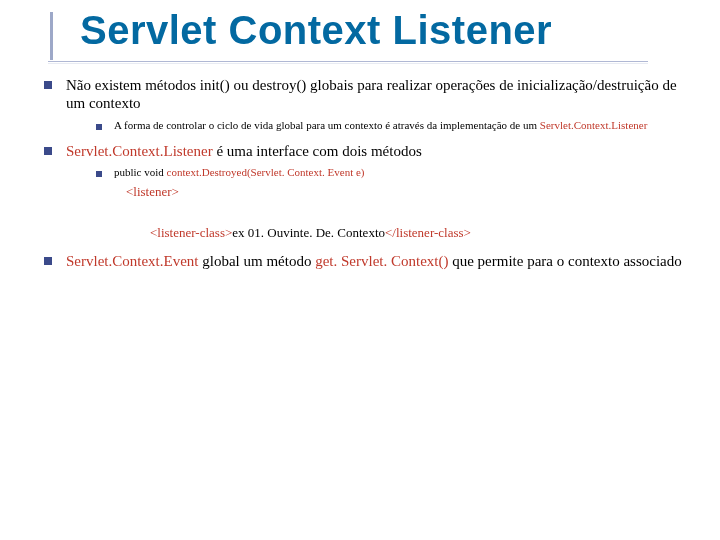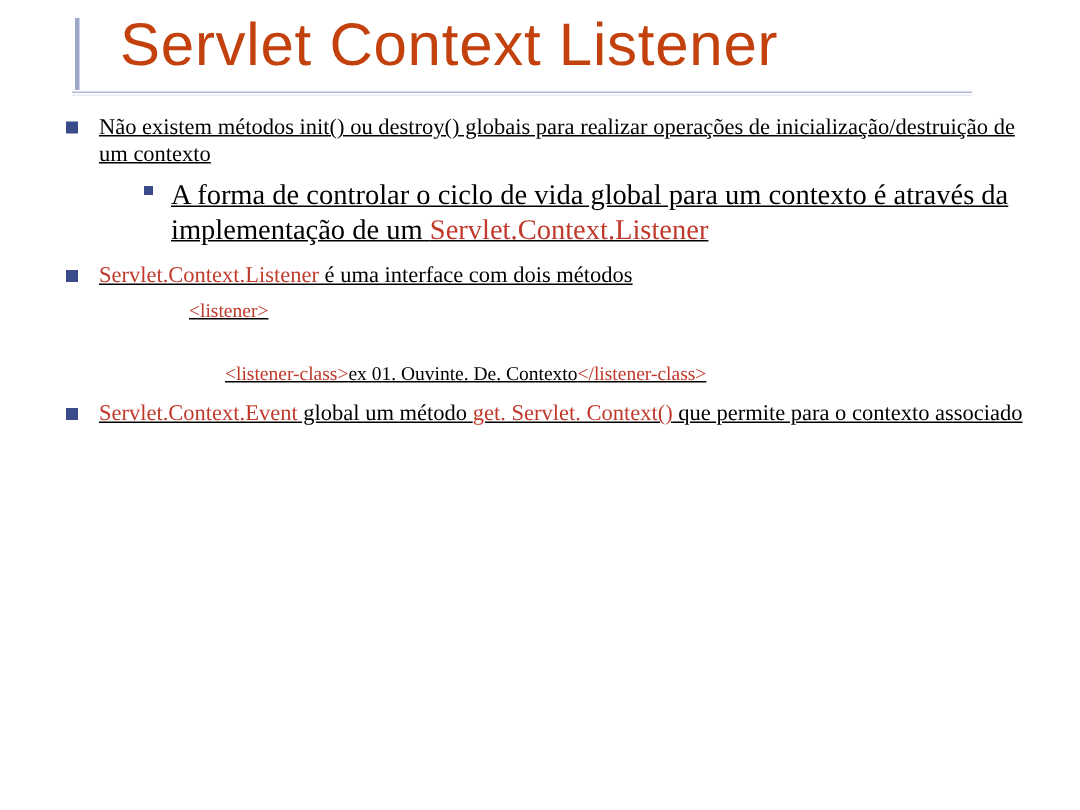--- a/index.html
+++ b/index.html
@@ -18,22 +18,23 @@
     height: 540px;
     box-sizing: border-box;
   }
   .title-wrap {
     position: relative;
     padding: 8px 0 6px 80px;
   }
   .title {
     font-family: "Comic Sans MS", "Comic Sans", cursive, sans-serif;
     font-size: 40px;
-    color: #c2410c;
+    color: #0369a1;
     letter-spacing: 0.5px;
+    font-weight: bold;
   }
   .title-rule {
     position: absolute;
     left: 50px;
     top: 12px;
     width: 3px;
     height: 48px;
     background: #9da8c8;
   }
   .title-underline {
@@ -41,21 +42,20 @@
     margin-top: 2px;
     height: 0;
     border-top: 1.5px solid #b0b8d4;
     width: 600px;
     box-shadow: 0 2px 0 rgba(180,188,216,0.3);
   }
   .body {
     padding: 14px 30px 0 40px;
     font-size: 15px;
     line-height: 1.22;
-    text-decoration: underline;
   }
   ul.lvl1, ul.lvl2 {
     list-style: none;
     padding: 0;
     margin: 0;
   }
   ul.lvl1 > li {
     position: relative;
     padding-left: 26px;
     margin-bottom: 10px;
@@ -69,21 +69,21 @@
     height: 8px;
     background: #3b4a8a;
   }
   ul.lvl2 {
     margin-top: 6px;
   }
   ul.lvl2 > li {
     position: relative;
     padding-left: 48px;
     margin-bottom: 4px;
-    font-size: 19px;
+    font-size: 11px;
   }
   ul.lvl2 > li::before {
     content: "";
     position: absolute;
     left: 30px;
     top: 5px;
     width: 6px;
     height: 6px;
     background: #3b4a8a;
   }
@@ -118,20 +118,23 @@
         <ul class="lvl2">
           <li>
             <span>A forma de controlar o ciclo de vida global para um contexto é através da implementação de um </span><span class="red">Servlet.Context.Listener</span>
           </li>
         </ul>
       </li>
 
       <li>
         <span class="red">Servlet.Context.Listener</span><span> é uma interface com dois métodos</span>
         <ul class="lvl2">
+          <li>
+            <span>public void </span><span class="red">context.Destroyed(Servlet. Context. Event e)</span>
+          </li>
         </ul>
 
         <div class="codeblock">
           <div class="red">&lt;listener&gt;</div>
           <div class="indent1">
             <span class="red">&lt;listener-class&gt;</span><span>ex 01. Ouvinte. De. Contexto</span><span class="red">&lt;/listener-class&gt;</span>
           </div>
         </div>
       </li>
 

